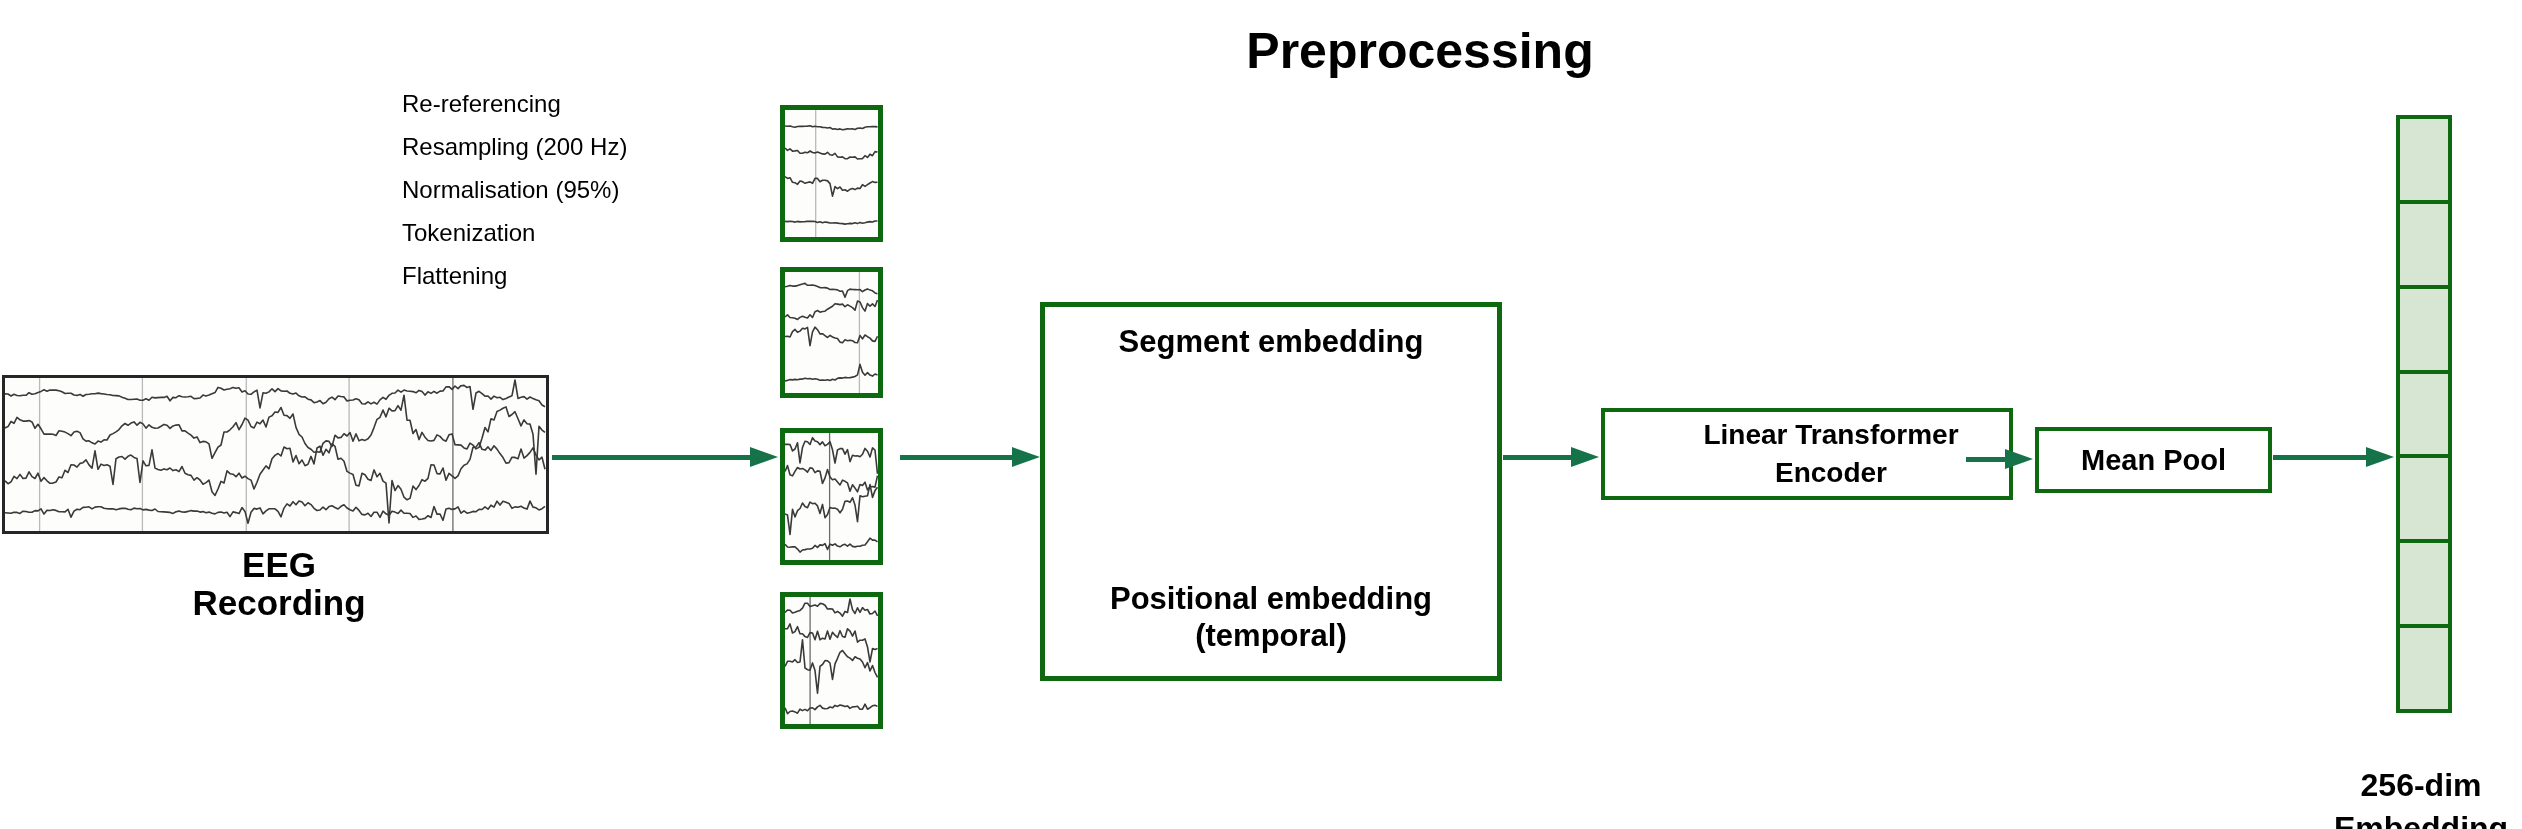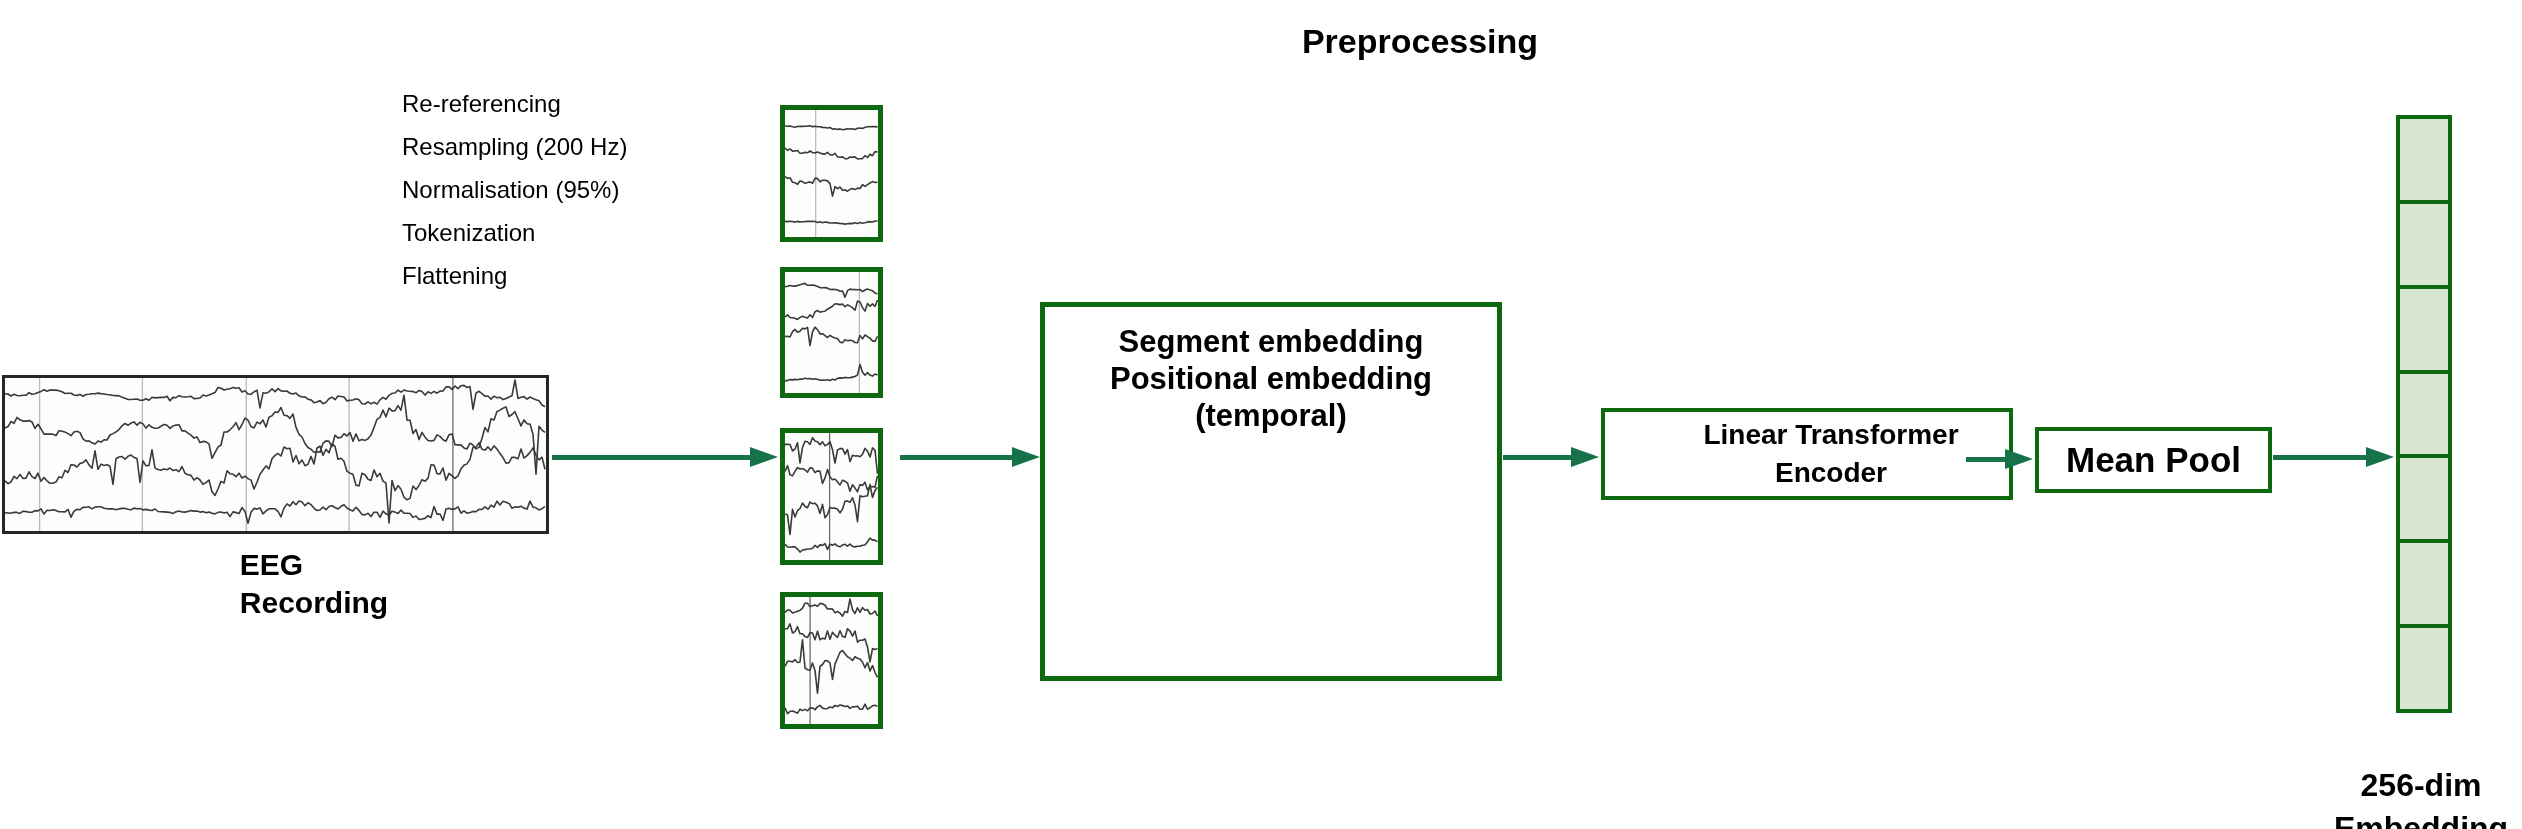--- a/index.html
+++ b/index.html
@@ -10,57 +10,57 @@
     --trace:#3a3a3a;
     --ink:#000000;
   }
   html,body{margin:0;padding:0;background:#ffffff;}
   .canvas{
     position:relative;width:2522px;height:829px;background:#ffffff;overflow:hidden;
     font-family:"Liberation Sans", sans-serif;color:var(--ink);
   }
   .title{
     position:absolute;left:1420px;top:22px;transform:translateX(-50%);
-    font-size:34px;font-weight:bold;white-space:nowrap;
+    font-size:50px;font-weight:bold;white-space:nowrap;
   }
   .steps{position:absolute;left:402px;top:82px;font-size:24px;line-height:43px;}
   .eeg-box{
     position:absolute;left:2px;top:375px;width:541px;height:153px;
     border:3px solid var(--eegborder);background:#fdfdfb;
   }
   .eeg-label{
     position:absolute;left:279px;top:546px;transform:translateX(-50%);
-    font-size:30px;font-weight:bold;line-height:38px;text-align:left;white-space:nowrap;margin-left:35px;
+    font-size:35px;font-weight:bold;line-height:38px;text-align:center;white-space:nowrap;
   }
   .seg-box{
     position:absolute;left:780px;width:93px;
     border:5px solid var(--green);background:#fdfdfb;
   }
   .seg-1{top:105px;height:127px;}
   .seg-2{top:267px;height:121px;}
   .seg-3{top:428px;height:127px;}
   .seg-4{top:592px;height:127px;}
   .embed-box{
     position:absolute;left:1040px;top:302px;width:452px;height:331px;
     border:5px solid var(--green);background:#ffffff;
-    display:flex;flex-direction:column;align-items:center;
+    display:flex;flex-direction:column;justify-content:space-between;align-items:center;
     padding:16px 0 22px 0;box-sizing:content-box;
     font-size:31px;font-weight:bold;text-align:center;line-height:37px;
   }
   .encoder-box{
     position:absolute;left:1601px;top:408px;width:356px;height:84px;
     border:4px solid var(--green);background:#ffffff;
     display:flex;flex-direction:column;justify-content:center;align-items:center;
     font-size:28px;font-weight:bold;line-height:38px;text-align:center;padding-left:48px;
   }
   .meanpool-box{
     position:absolute;left:2035px;top:427px;width:229px;height:58px;
     border:4px solid var(--green);background:#ffffff;
     display:flex;justify-content:center;align-items:center;
-    font-size:35px;font-weight:bold;
+    font-size:29px;font-weight:bold;
   }
   .outcol{
     position:absolute;left:2396px;top:115px;width:48px;height:590px;
     border:4px solid var(--green);background:var(--cellfill);
     display:flex;flex-direction:column;
   }
   .outcol .cell{flex:1;background:var(--cellfill);}
   .outcol .cell + .cell{border-top:4px solid var(--green);}
   .outlabel{
     position:absolute;left:2421px;top:764px;transform:translateX(-50%);

